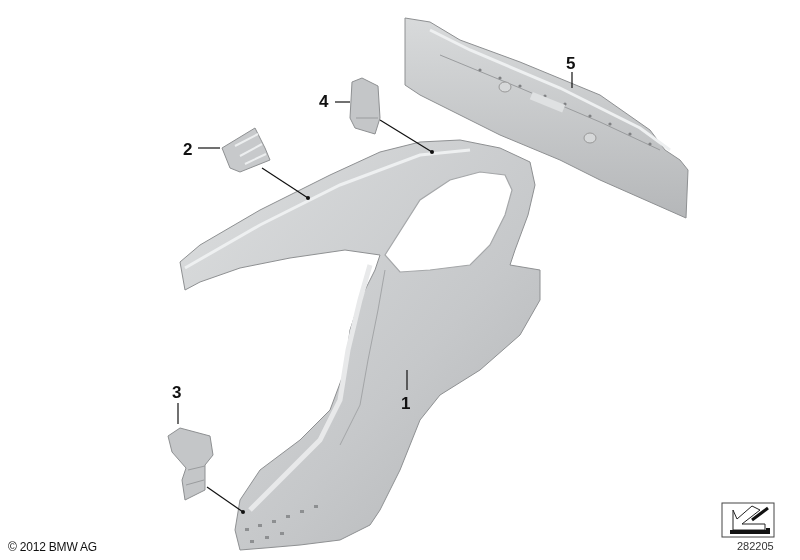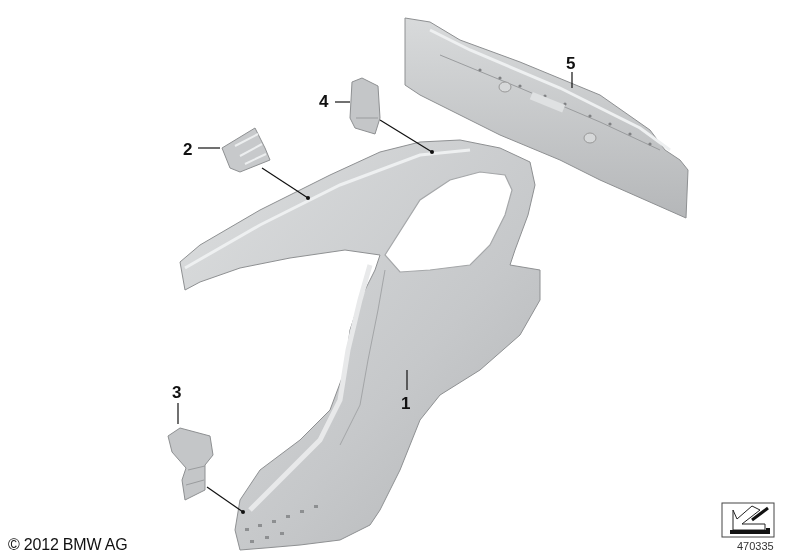--- a/index.html
+++ b/index.html
@@ -1,19 +1,19 @@
 <!DOCTYPE html>
 <html><head>
 <meta charset="utf-8">
 <style>
   html, body { margin: 0; padding: 0; background: #ffffff; }
   body { width: 800px; height: 560px; position: relative; overflow: hidden; font-family: "Liberation Sans", sans-serif; }
   .diagram { position: absolute; left: 0; top: 0; width: 800px; height: 560px; }
   .callout { position: absolute; font-family: "Liberation Sans", sans-serif; font-weight: bold; font-size: 17px; color: #111; line-height: 1; }
-  .copyright { position: absolute; left: 8px; bottom: 6px; font-size: 16px; color: #111; letter-spacing: -0.2px; }
+  .copyright { position: absolute; left: 8px; bottom: 6px; font-size: 12px; color: #111; letter-spacing: -0.2px; }
   .diagram-id { position: absolute; left: 737px; top: 540px; font-size: 11px; color: #333; }
 </style>
 </head>
 <body>
 
 <div class="diagram">
   <svg width="800" height="560" viewBox="0 0 800 560">
     <defs>
       <linearGradient id="panelGrad" x1="0" y1="0" x2="1" y2="1">
         <stop offset="0" stop-color="#dcdedf"></stop>
@@ -108,14 +108,14 @@
     </g>
   </svg>
 
   <span class="callout" style="left:319px;top:93px;">4</span>
   <span class="callout" style="left:183px;top:141px;">2</span>
   <span class="callout" style="left:566px;top:55px;">5</span>
   <span class="callout" style="left:401px;top:395px;">1</span>
   <span class="callout" style="left:172px;top:384px;">3</span>
 
   <span class="copyright">© 2012 BMW AG</span>
-  <span class="diagram-id">470335</span>
+  <span class="diagram-id">282205</span>
 </div>
 
 </body></html>

